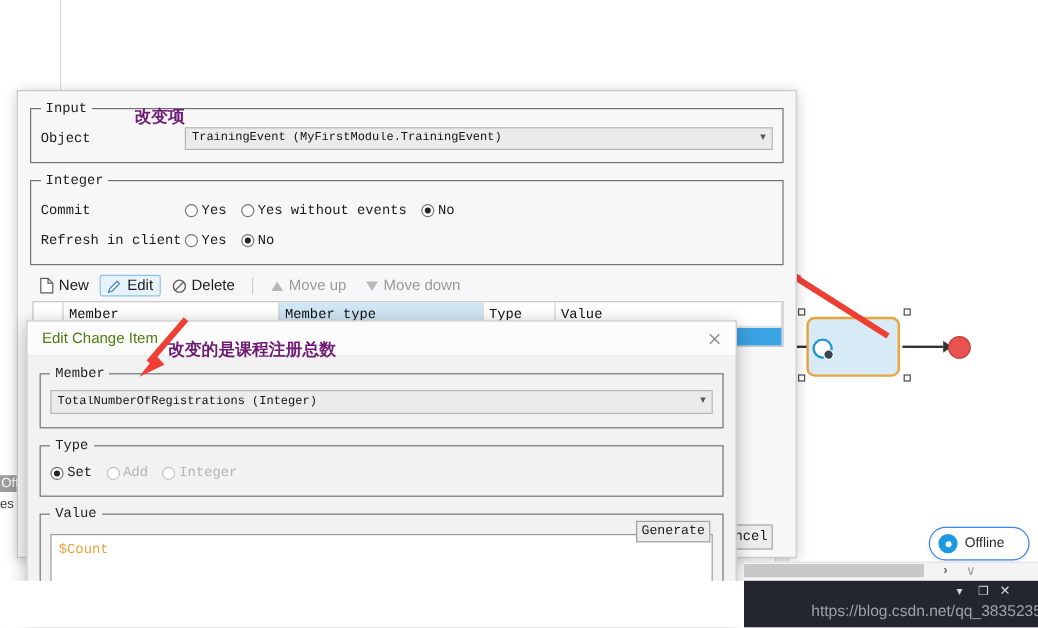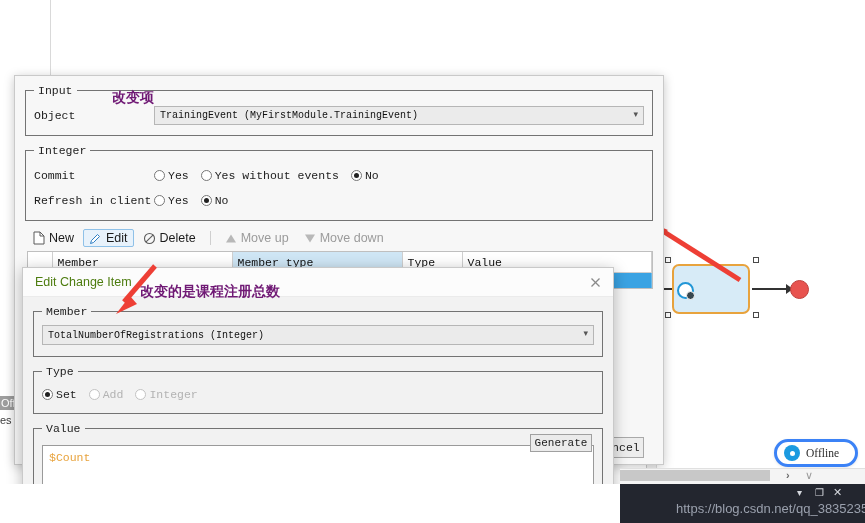--- a/index.html
+++ b/index.html
@@ -164,24 +164,23 @@
     position:absolute;color:#701a75;font-family:"DejaVu Sans",sans-serif;
     font-weight:bold;white-space:nowrap;
   }
   #note-1{left:112px;top:89px;font-size:14px;}
   #note-2{left:140px;top:283px;font-size:14px;}
 
   .arrow-svg{position:absolute;pointer-events:none;}
 
   
   #offline-pill{
-    left:774px;top:439px;width:84px;height:28px;background:#ffffff;border:3px solid #3b82f6;border-radius:14px;
+    left:774px;top:439px;width:84px;height:28px;background:#ffffff;border:1px solid #3b82f6;border-radius:14px;
     display:flex;align-items:center;gap:6px;padding-left:7px;box-sizing:border-box;
     box-shadow:0 1px 3px rgba(0,0,0,.10);
-    font-family:Liberation Serif, serif;
   }
   #offline-dot{width:16px;height:16px;border-radius:50%;background:#1b9ae0;position:relative;}
   #offline-dot:after{content:"";position:absolute;left:5.5px;top:5.5px;width:5px;height:5px;border-radius:50%;background:#fff;}
   #offline-label{font-size:11.5px;color:#2b2b2b;}
 
   #hscroll{left:620px;top:468px;width:245px;height:15px;background:#f4f4f4;border-top:1px solid #e0e0e0;}
   #hscroll-thumb{left:620px;top:470px;width:150px;height:11px;background:#c8c8c8;}
   #hscroll-next{left:786px;top:469px;font-size:11px;color:#6a6a6a;font-weight:bold;}
   #hscroll-chev{left:805px;top:469px;font-size:11px;color:#9a9a9a;}
 

